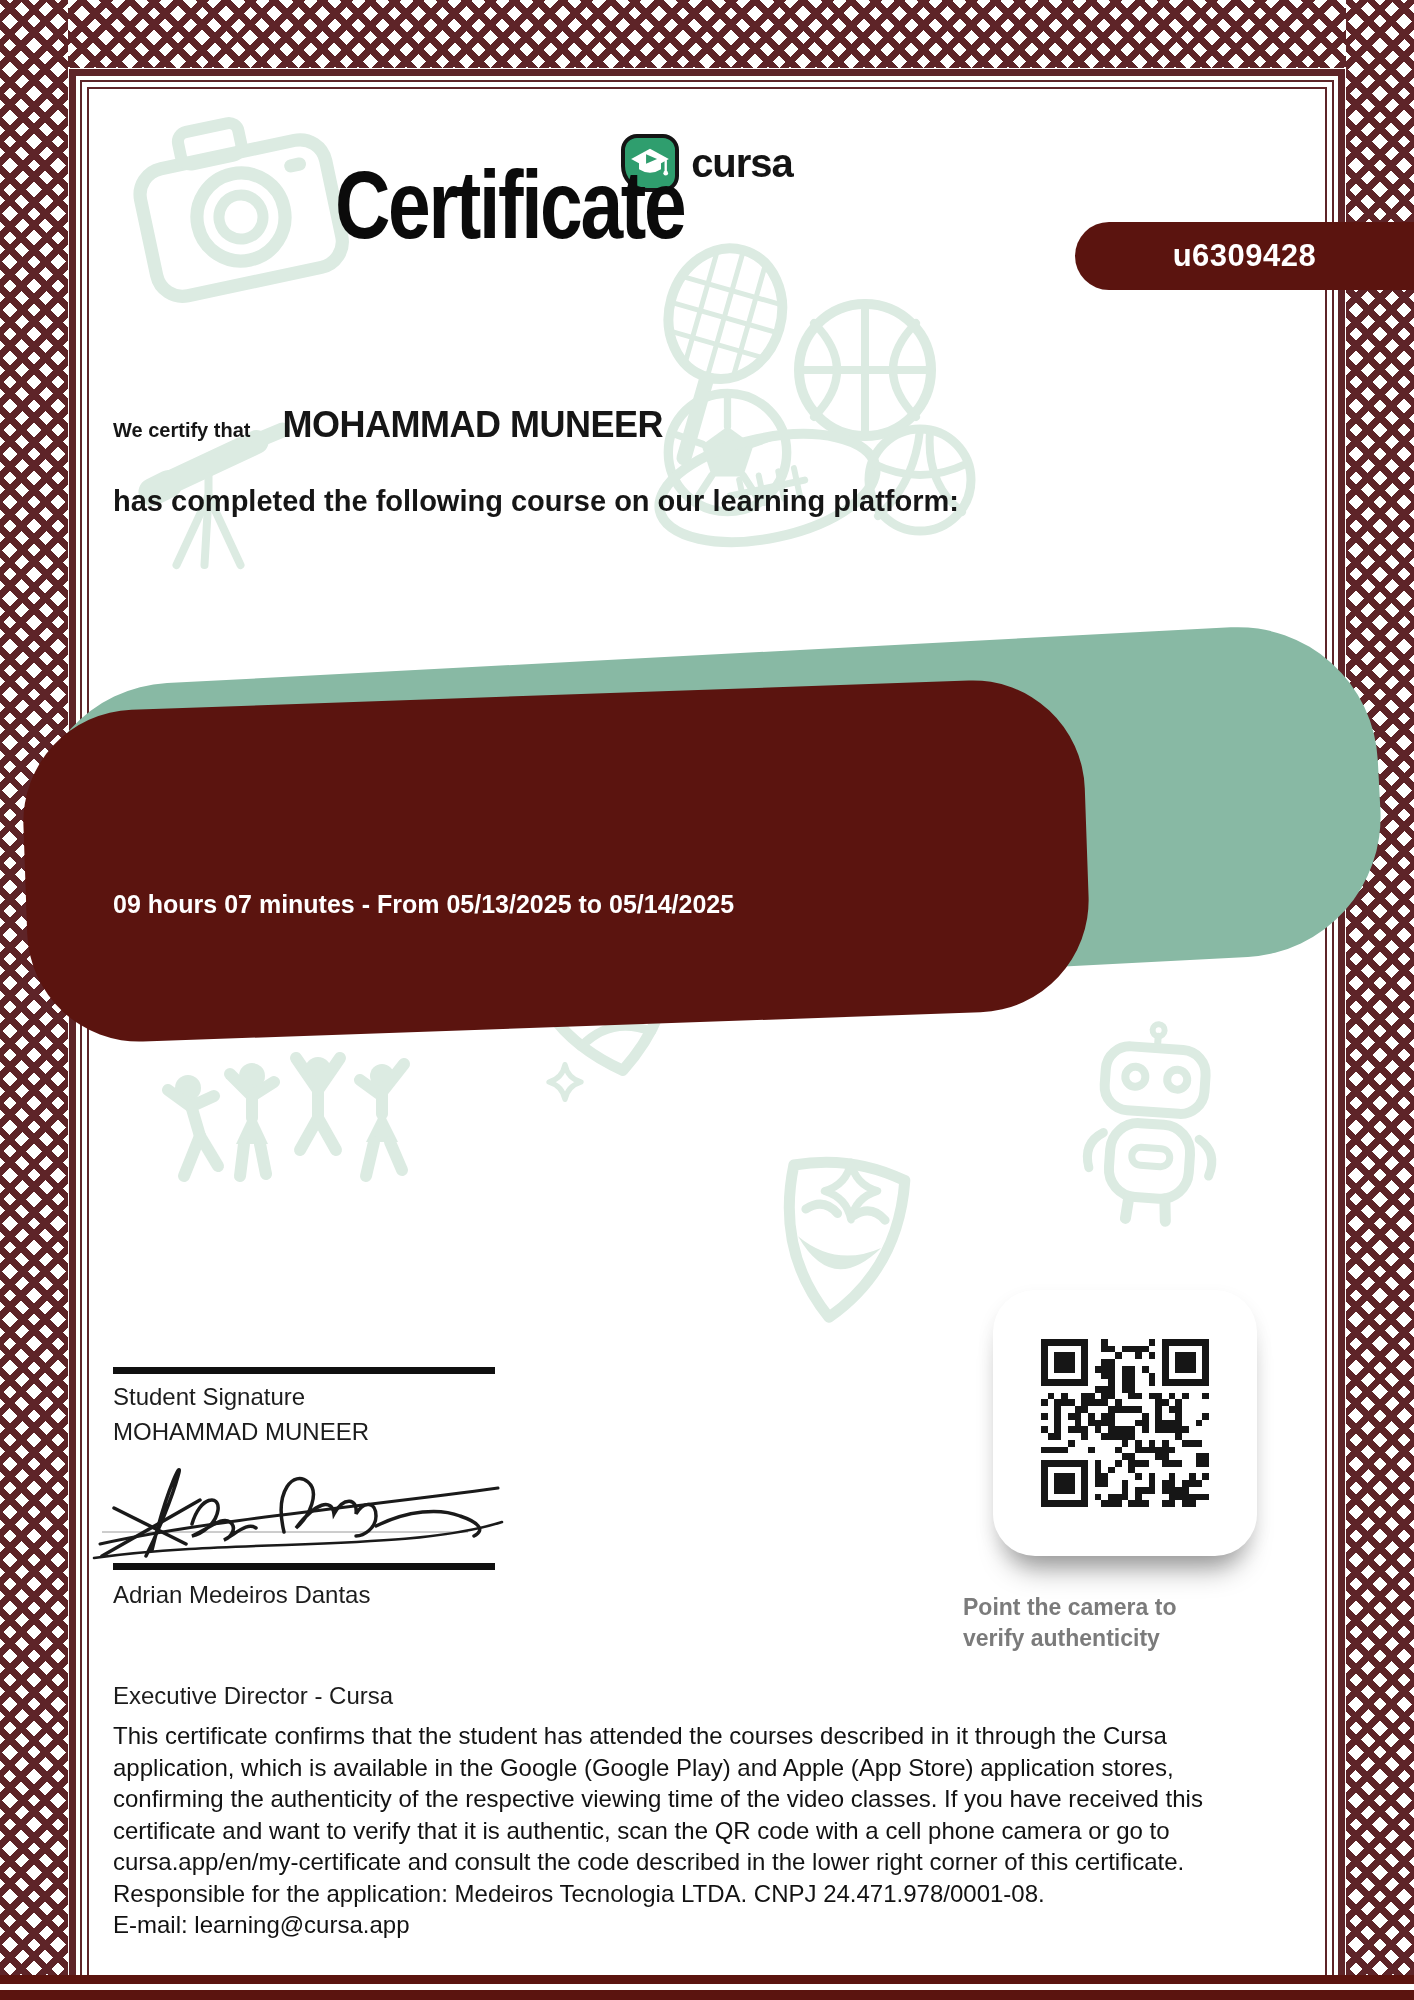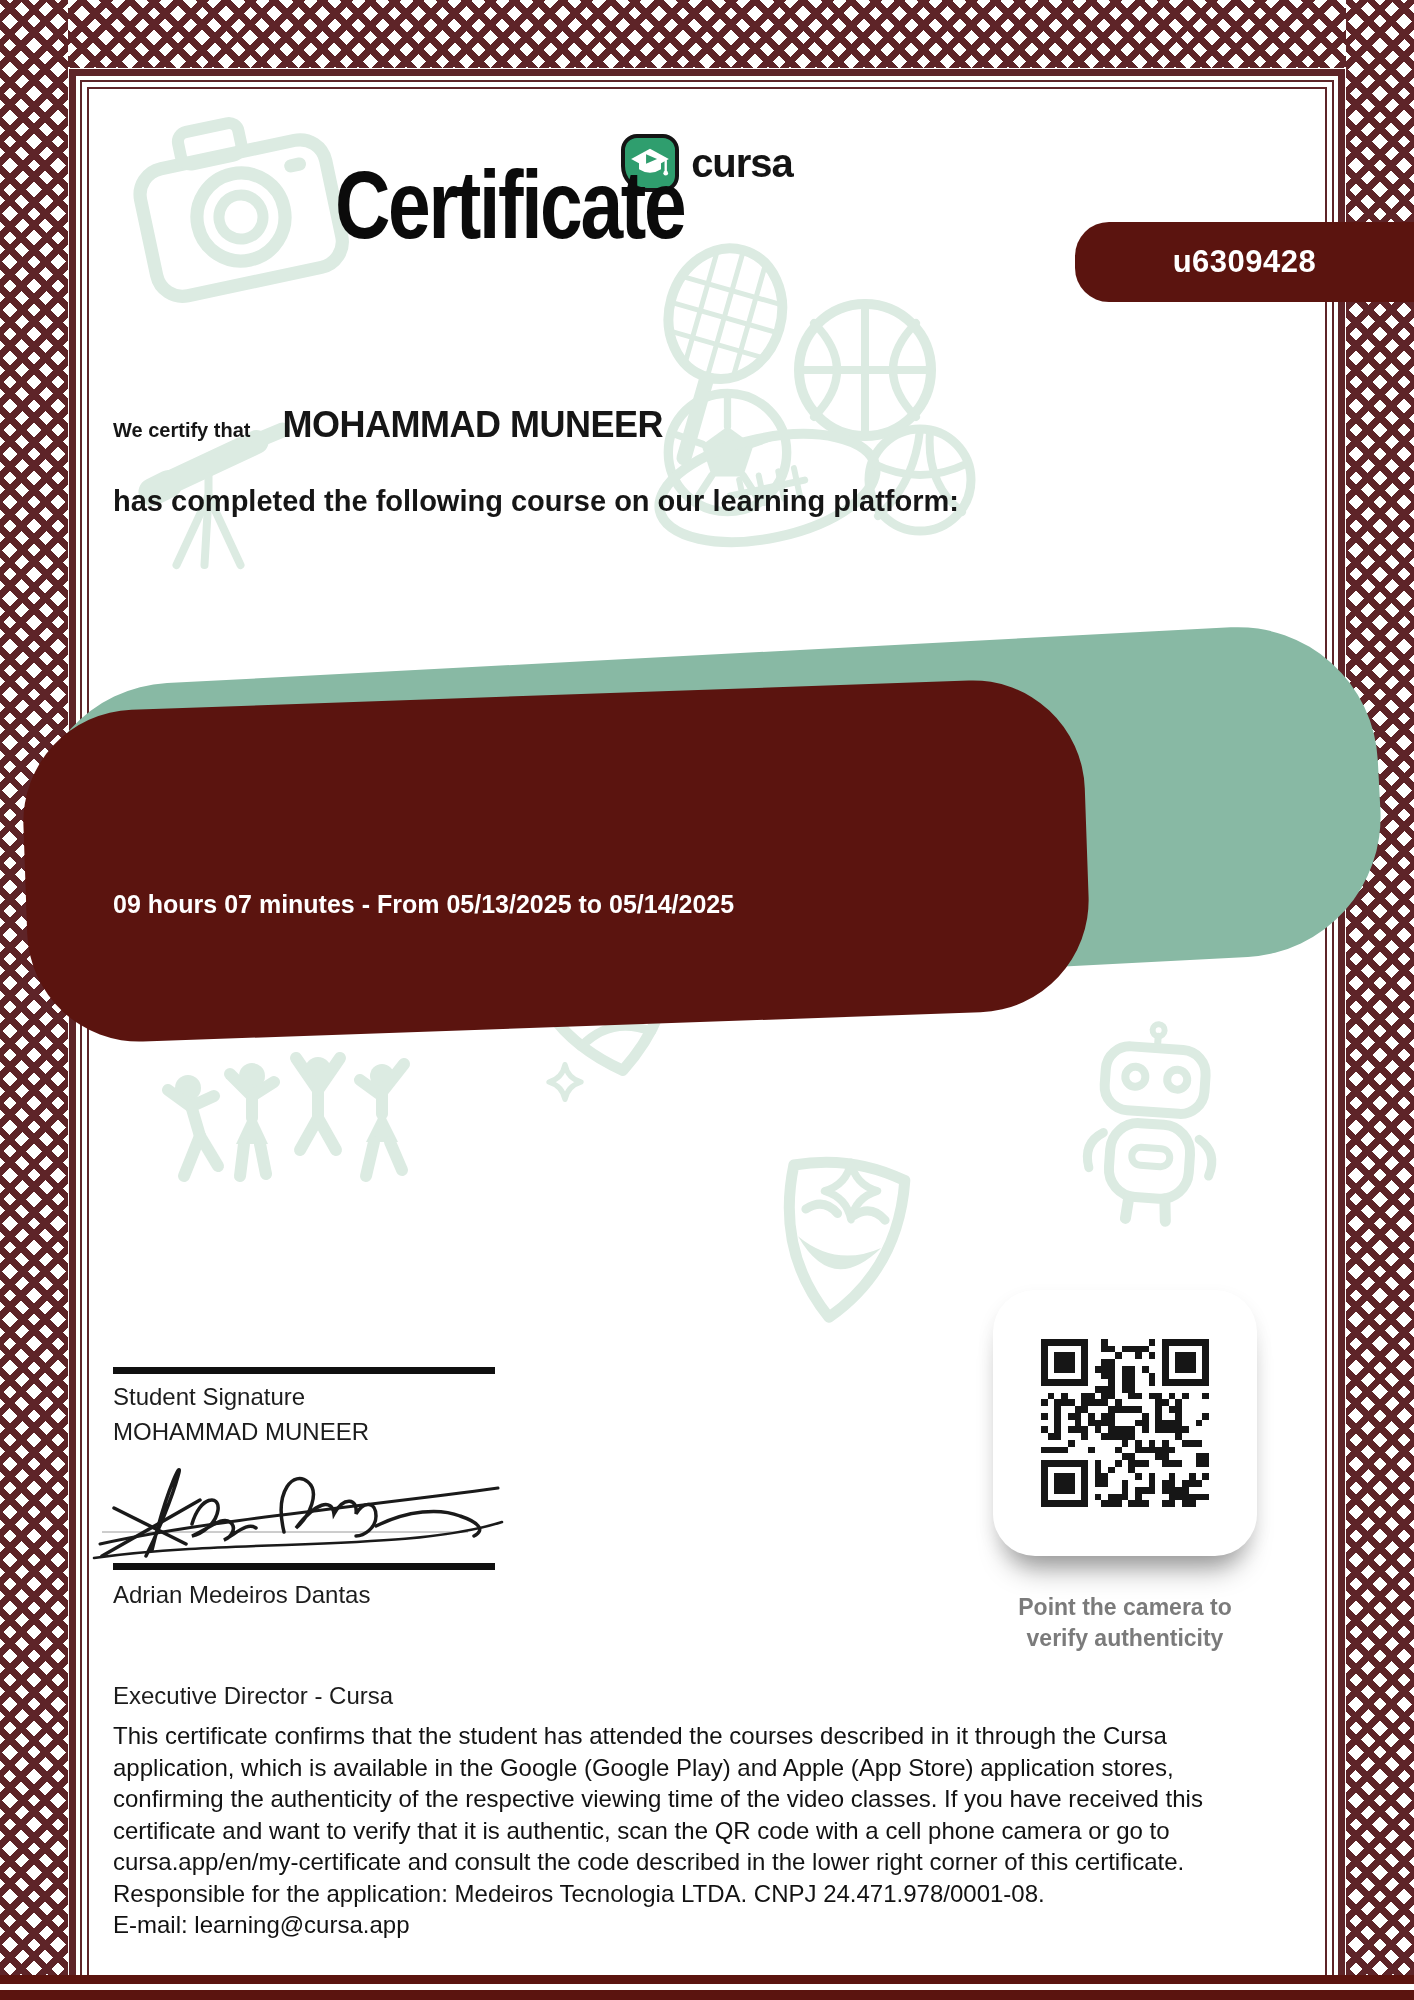--- a/index.html
+++ b/index.html
@@ -40,21 +40,21 @@
   .wm{position:absolute;z-index:2;}
   .wm svg{display:block;}
   .wm .st{fill:none;stroke:var(--wm);stroke-linecap:round;stroke-linejoin:round;}
   .wm .fl{fill:var(--wm);stroke:none;}
 
   
   .logo{position:absolute;z-index:3;left:0;top:134px;width:1414px;display:flex;justify-content:center;align-items:center;gap:12px;}
   .logo-badge{width:58px;height:58px;background:var(--green);border:4px solid #141414;border-radius:16px 16px 16px 26px;display:flex;align-items:center;justify-content:center;}
   .logo-text{font-size:40px;font-weight:700;letter-spacing:-1px;color:#141414;}
   .title{position:absolute;z-index:3;left:335px;top:150px;font-size:96px;font-weight:800;letter-spacing:-3px;color:#0b0b0b;transform:scaleX(.8);transform-origin:left top;white-space:nowrap;}
-  .badge{position:absolute;z-index:4;left:1075px;top:222px;width:339px;height:80px;background:var(--maroon);border-radius:34px 0 0 34px;display:flex;align-items:center;justify-content:center;}
+  .badge{position:absolute;z-index:4;left:1075px;top:222px;width:339px;height:68px;background:var(--maroon);border-radius:34px 0 0 34px;display:flex;align-items:center;justify-content:center;}
   .badge span{color:#fff;font-size:31px;font-weight:600;letter-spacing:.5px;}
 
   
   .intro-line1{position:absolute;z-index:3;left:113px;top:404px;display:flex;align-items:baseline;white-space:nowrap;}
   .intro-prefix{font-size:20px;font-weight:700;color:#161616;margin-right:32px;}
   .intro-name{font-size:36px;font-weight:600;color:#161616;letter-spacing:-.5px;}
   .intro-line2{position:absolute;z-index:3;left:113px;top:458px;font-size:29px;font-weight:700;color:#161616;white-space:nowrap;margin-top:27px;}
 
   
   .teal-band{position:absolute;z-index:3;left:35px;top:655px;width:1345px;height:330px;background:var(--teal);border-radius:140px;transform:rotate(-3deg);}
@@ -71,21 +71,21 @@
   .t2{top:1418px;}
   .t3{top:1581px;}
   .t4{top:1682px;}
   .sig-svg{position:absolute;z-index:3;left:88px;top:1446px;}
   .sig-svg path{fill:none;stroke:#1a1a1a;stroke-linecap:round;}
 
   
   .qr-card{position:absolute;z-index:3;left:993px;top:1290px;width:264px;height:266px;background:#fff;border-radius:42px;
     box-shadow:0 26px 28px -14px rgba(0,0,0,.38), 0 8px 18px rgba(0,0,0,.08);
     display:flex;align-items:center;justify-content:center;}
-  .qr-caption{position:absolute;z-index:3;left:963px;top:1592px;width:324px;text-align:center;color:var(--gray);font-size:23px;font-weight:700;line-height:31px;}
+  .qr-caption{position:absolute;z-index:3;left:963px;top:1592px;width:324px;color:var(--gray);font-size:23px;font-weight:700;line-height:31px;}
 
   
   .footer{position:absolute;z-index:3;left:113px;top:1720px;width:1240px;font-size:24px;line-height:31.5px;color:#121212;}
 </style>
 </head>
 <body>
 
 <div class="page">
 
   <div class="pattern top"></div>

